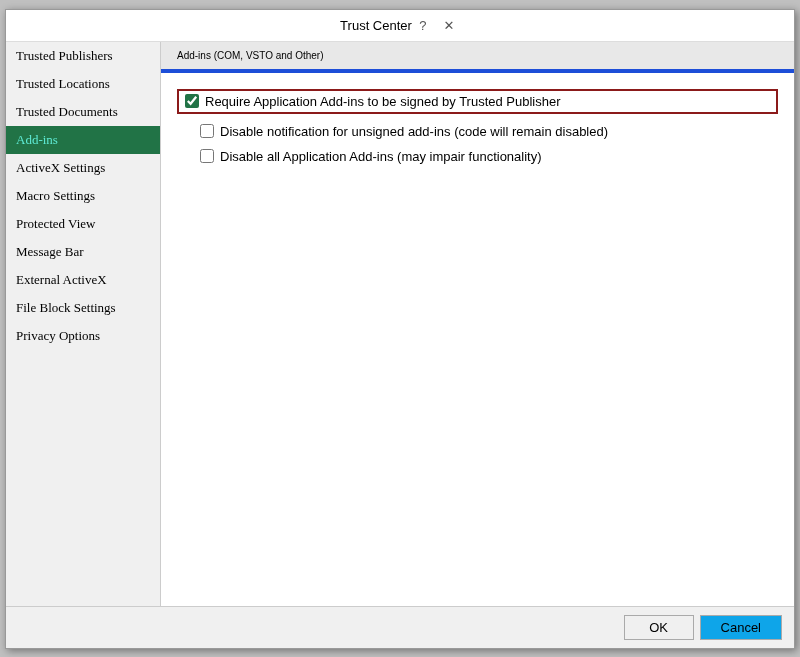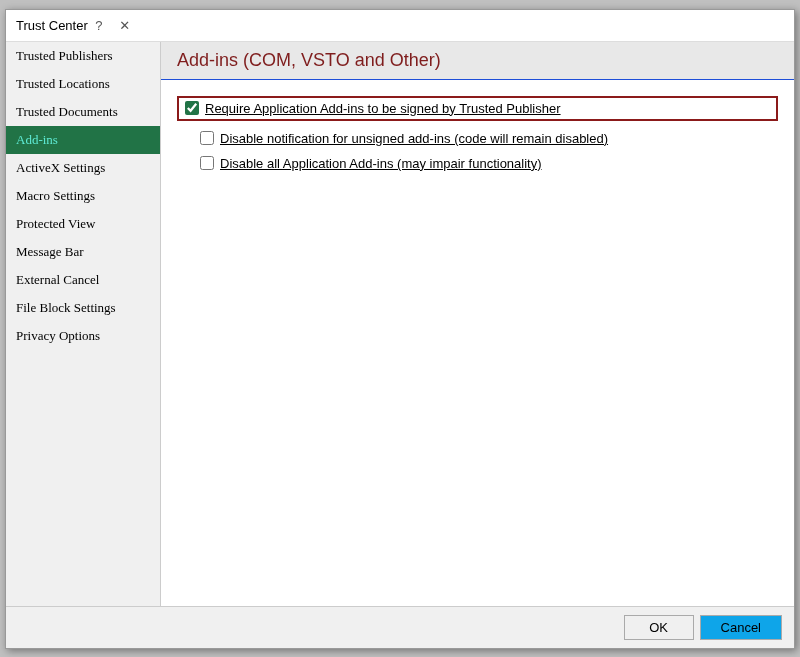--- a/index.html
+++ b/index.html
@@ -20,21 +20,21 @@
       border: 1px solid #999;
       box-shadow: 2px 2px 8px rgba(0,0,0,0.4);
       display: flex;
       flex-direction: column;
     }
     .title-bar {
       background: #ffffff;
       padding: 6px 10px;
       display: flex;
       align-items: center;
-      justify-content: flex-start;
+      justify-content: center;
       border-bottom: 1px solid #ddd;
       height: 32px;
     }
     .title-bar-text {
       font-size: 13px;
       font-weight: normal;
       color: #000;
     }
     .title-bar-controls {
       display: flex;
@@ -81,24 +81,24 @@
     .main-content {
       flex: 1;
       background: #fff;
       padding: 0;
       display: flex;
       flex-direction: column;
     }
     .section-header {
       background: #e8e8e8;
       padding: 8px 16px;
-      font-size: 18px;
+      font-size: 10px;
       font-weight: normal;
-      color: #7f1d1d;
-      border-bottom: 1px solid #1d4ed8;
+      color: #000000;
+      border-bottom: 4px solid #1d4ed8;
     }
     .section-body {
       padding: 16px;
       display: flex;
       flex-direction: column;
       gap: 10px;
     }
     .checkbox-row {
       display: flex;
       align-items: center;
@@ -114,21 +114,20 @@
     .checkbox-row input[type="checkbox"] {
       width: 14px;
       height: 14px;
       cursor: pointer;
       accent-color: #217346;
       flex-shrink: 0;
     }
     .checkbox-label {
       font-size: 13px;
       color: #000;
-      text-decoration: underline;
     }
     .dialog-footer {
       display: flex;
       justify-content: flex-end;
       align-items: center;
       padding: 8px 12px;
       border-top: 1px solid #ccc;
       background: #f0f0f0;
       gap: 6px;
     }
@@ -162,21 +161,21 @@
 
     <div class="sidebar" id="sidebar-container">
         <div class="sidebar-item">Trusted Publishers</div>
         <div class="sidebar-item">Trusted Locations</div>
         <div class="sidebar-item">Trusted Documents</div>
         <div class="sidebar-item active">Add-ins</div>
         <div class="sidebar-item">ActiveX Settings</div>
         <div class="sidebar-item">Macro Settings</div>
         <div class="sidebar-item">Protected View</div>
         <div class="sidebar-item">Message Bar</div>
-        <div class="sidebar-item">External Cancel</div>
+        <div class="sidebar-item">External ActiveX</div>
         <div class="sidebar-item">File Block Settings</div>
         <div class="sidebar-item">Privacy Options</div>
       </div>
 
     <div class="main-content">
       <div class="section-header">Add-ins (COM, VSTO and Other)</div>
       <div class="section-body" id="checkboxes-container">
           <div class="checkbox-row highlighted">
             <input type="checkbox" checked="" style="">
             <span class="checkbox-label">Require Application Add-ins to be signed by Trusted Publisher</span>

